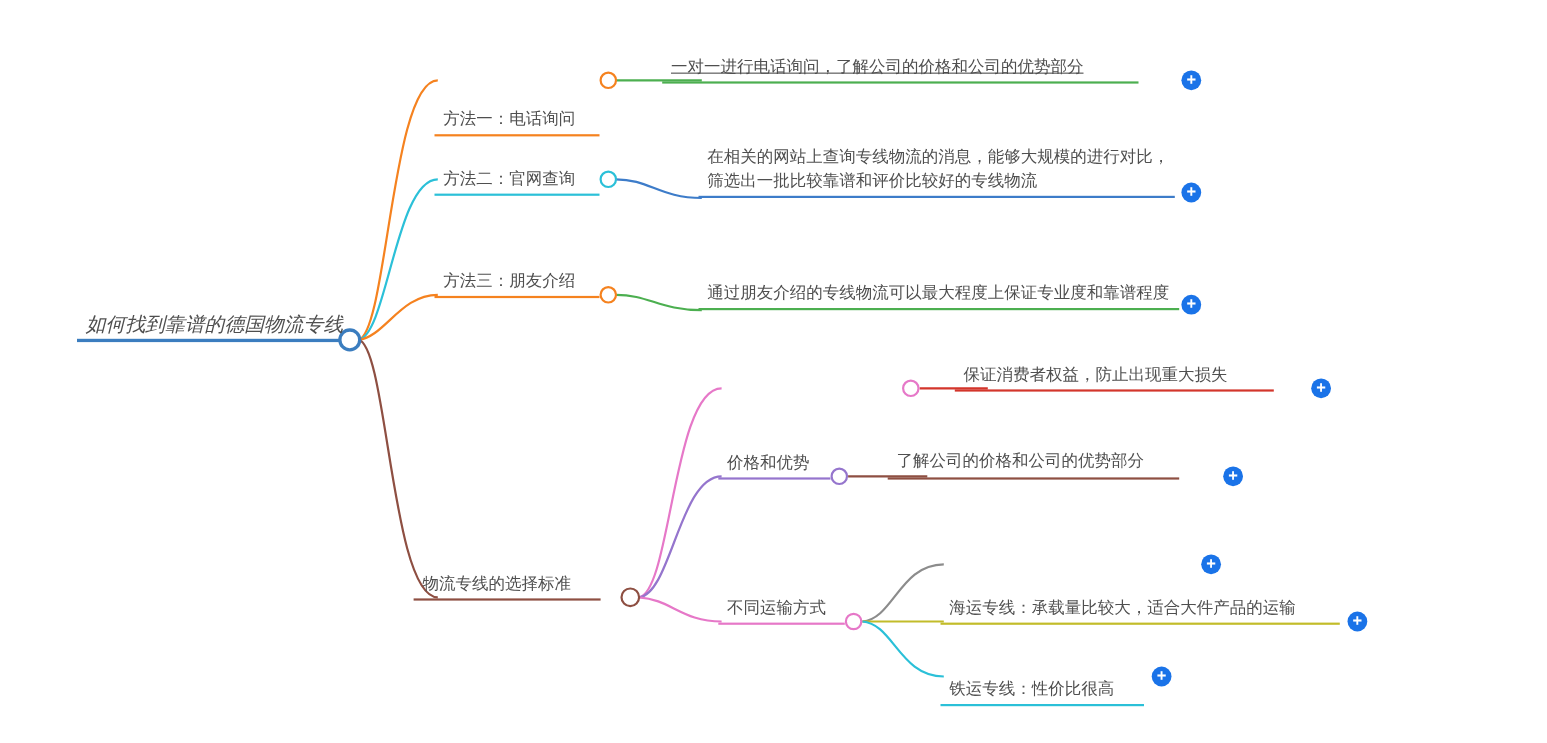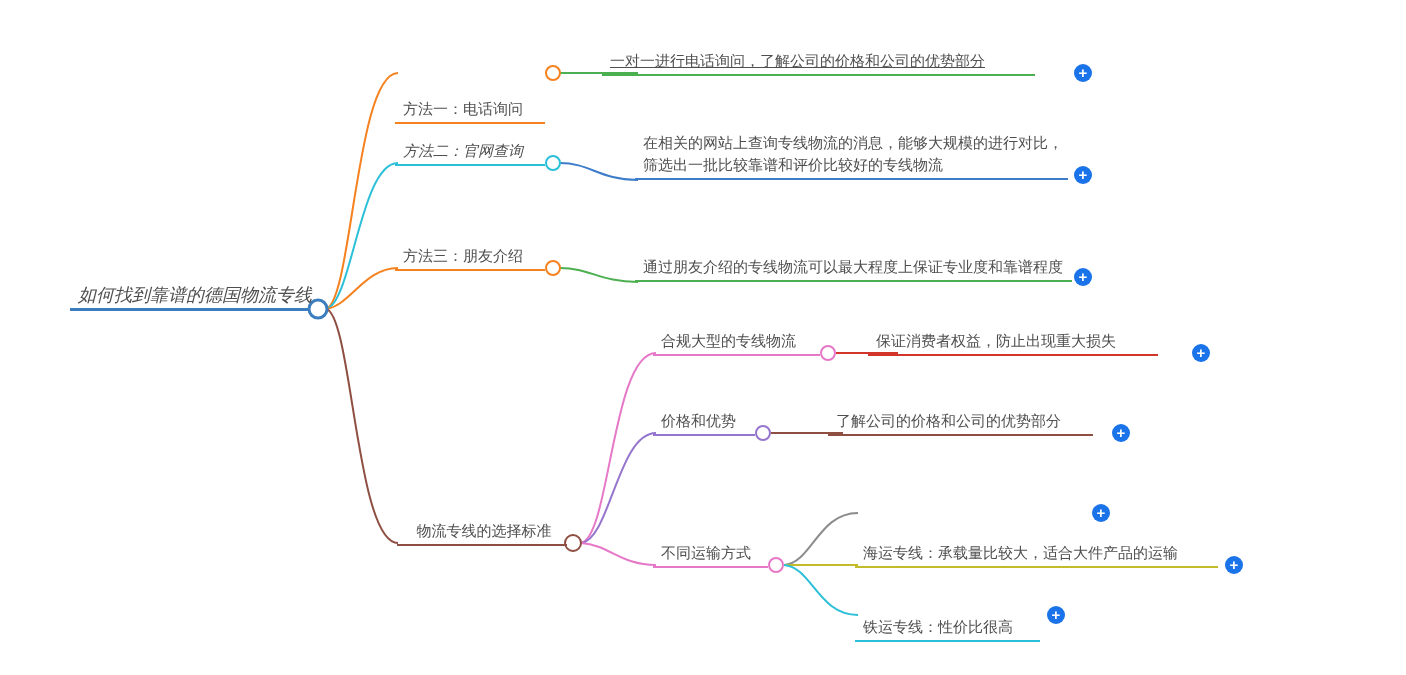--- a/index.html
+++ b/index.html
@@ -67,52 +67,49 @@
   </div>
 
   <div class="node nowrap" style="left: 395px; top: 50px; width: 150px; border-bottom-color: rgb(245, 130, 31); margin-top: 48px;">
     <span class="lbl">方法一：电话询问</span>
   </div>
   <div class="node" style="left: 602px; top: 50px; width: 433px; border-bottom-color: rgb(76, 175, 80); text-decoration: underline;">
     <span class="lbl">一对一进行电话询问，了解公司的价格和公司的优势部分</span>
   </div>
   <div class="plus" style="left: 1074px; top: 64px; background: rgb(26, 115, 232);">+</div>
 
-  <div class="node nowrap" style="left: 395px; top: 140px; width: 150px; border-bottom-color: rgb(43, 192, 216); font-style: italic;">
+  <div class="node nowrap" style="left: 395px; top: 152px; width: 150px; border-bottom-color: rgb(43, 192, 216);">
     <span class="lbl">方法二：官网查询</span>
   </div>
   <div class="node" style="left: 635px; top: 134px; width: 433px; height: 46px; border-bottom-color: rgb(61, 124, 201);">
     <span class="lbl">在相关的网站上查询专线物流的消息，能够大规模的进行对比，筛选出一批比较靠谱和评价比较好的专线物流</span>
   </div>
   <div class="plus" style="left: 1074px; top: 166px; background: rgb(26, 115, 232);">+</div>
 
   <div class="node nowrap" style="left: 395px; top: 245px; width: 150px; border-bottom-color: rgb(245, 130, 31);">
     <span class="lbl">方法三：朋友介绍</span>
   </div>
   <div class="node" style="left: 635px; top: 236px; width: 437px; height: 46px; border-bottom-color: rgb(76, 175, 80);">
     <span class="lbl">通过朋友介绍的专线物流可以最大程度上保证专业度和靠谱程度</span>
   </div>
   <div class="plus" style="left: 1074px; top: 268px; background: rgb(26, 115, 232);">+</div>
 
-  <div class="node nowrap" style="left: 397px; top: 520px; width: 170px; border-bottom-color: rgb(142, 79, 66); text-align: center;">
+  <div class="node nowrap" style="left: 376px; top: 520px; width: 170px; border-bottom-color: rgb(142, 79, 66);">
     <span class="lbl">物流专线的选择标准</span>
   </div>
 
-  <div class="node nowrap" style="left: 653px; top: 330px; width: 167px; border-bottom-color: rgb(230, 120, 200);">
-    <span class="lbl">合规大型的专线物流</span>
-  </div>
   <div class="node nowrap" style="left: 868px; top: 330px; width: 290px; border-bottom-color: rgb(211, 53, 43);">
     <span class="lbl">保证消费者权益，防止出现重大损失</span>
   </div>
   <div class="plus" style="left: 1192px; top: 344px; background: rgb(26, 115, 232);">+</div>
 
   <div class="node nowrap" style="left: 653px; top: 410px; width: 102px; border-bottom-color: rgb(149, 117, 205);">
     <span class="lbl">价格和优势</span>
   </div>
-  <div class="node nowrap" style="left: 828px; top: 410px; width: 265px; border-bottom-color: rgb(142, 79, 66);">
+  <div class="node nowrap" style="left: 807px; top: 410px; width: 265px; border-bottom-color: rgb(142, 79, 66); font-family: Liberation Mono, monospace;">
     <span class="lbl">了解公司的价格和公司的优势部分</span>
   </div>
   <div class="plus" style="left: 1112px; top: 424px; background: rgb(26, 115, 232);">+</div>
 
   <div class="node nowrap" style="left: 653px; top: 542px; width: 115px; border-bottom-color: rgb(230, 120, 200);">
     <span class="lbl">不同运输方式</span>
   </div>
   <div class="plus" style="left: 1092px; top: 504px; background: rgb(26, 115, 232);">+</div>
 
   <div class="node nowrap" style="left: 855px; top: 542px; width: 363px; border-bottom-color: rgb(194, 188, 42);">

